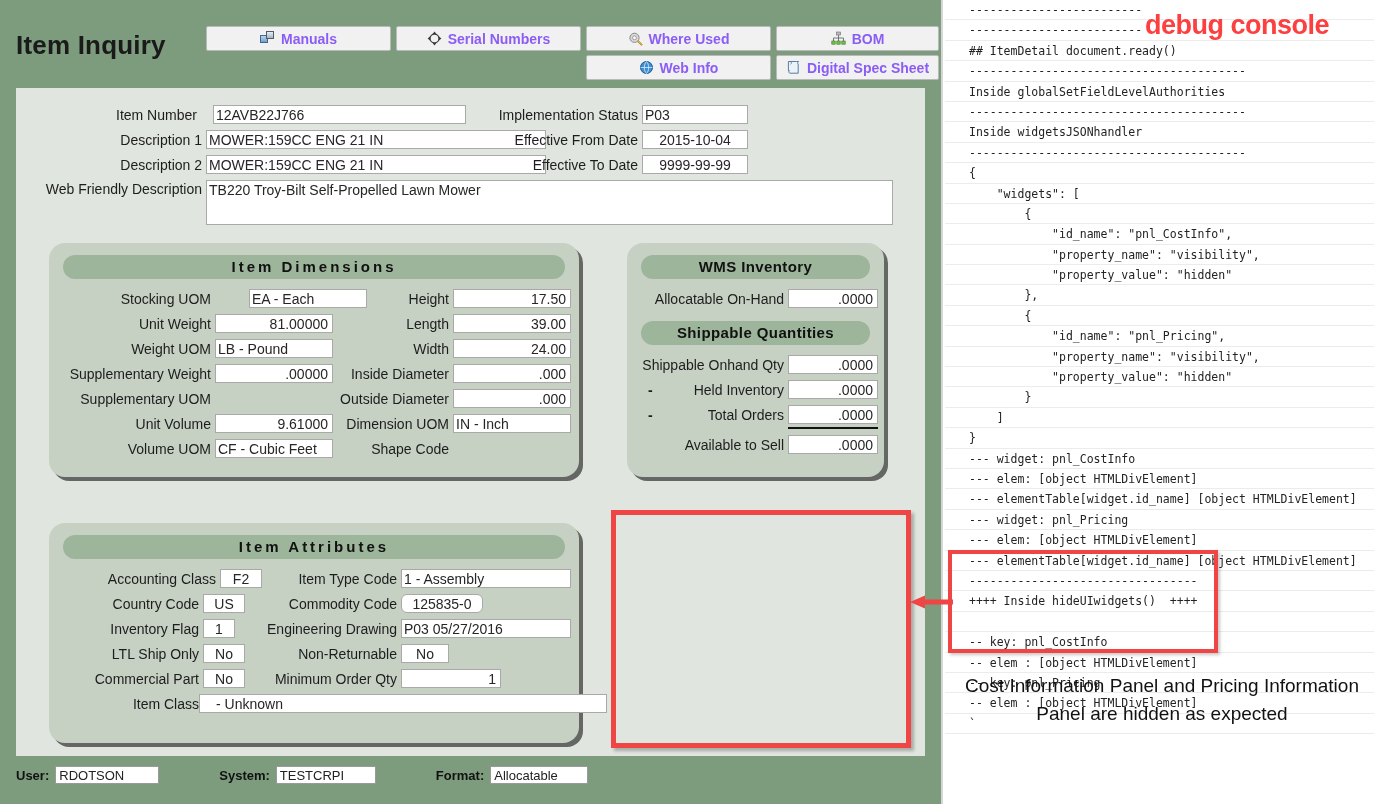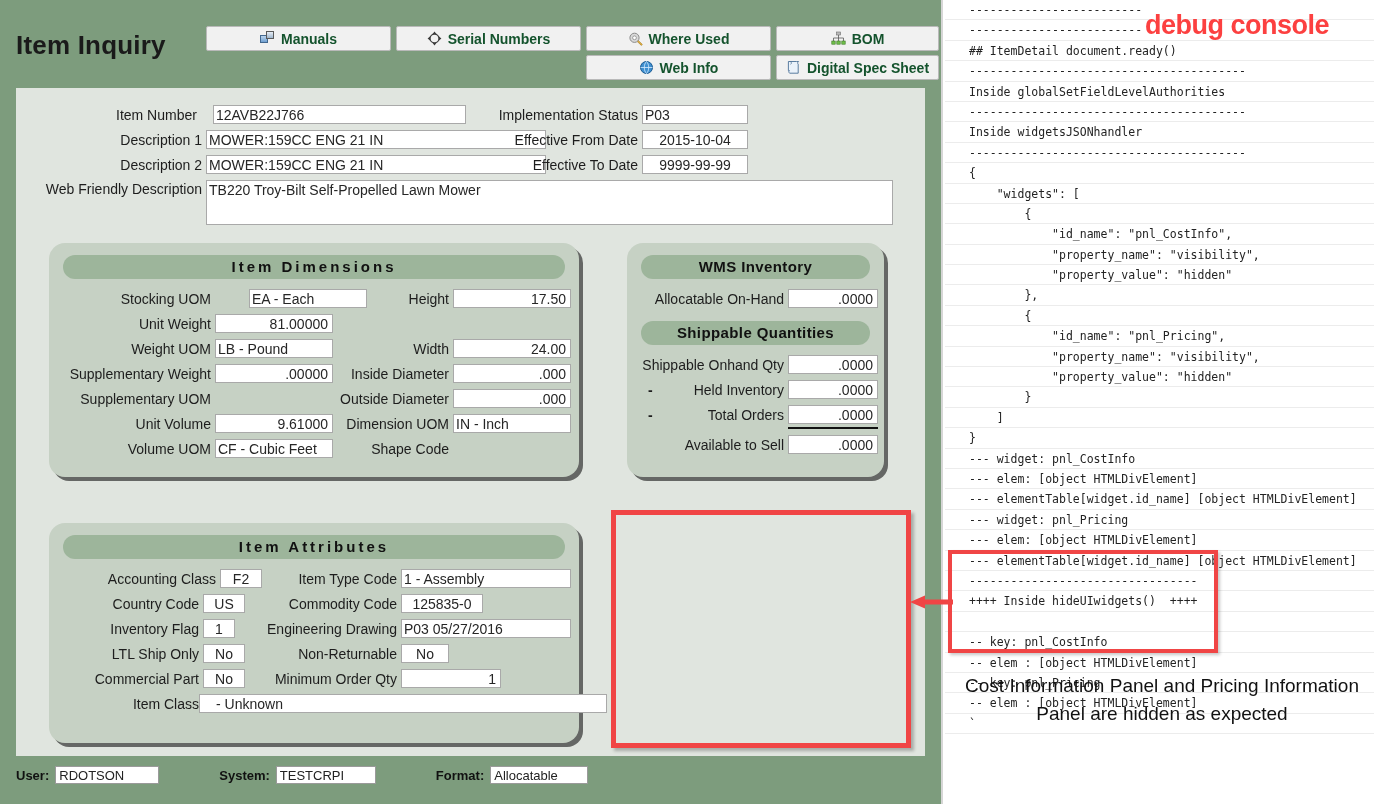--- a/index.html
+++ b/index.html
@@ -30,21 +30,21 @@
   .tabbtn{
     position:absolute;height:25px;
     background:#f1f1f1;
     border:1px solid #b9b9b9;
     border-radius:2px;
     display:flex;align-items:center;justify-content:center;gap:6px;
     color:#3a6ea5;font-size:13px;font-weight:bold;
     cursor:pointer;
     box-sizing:border-box;
   }
-  .tabbtn .lbl{color:#14532d;font-weight:bold;}
+  .tabbtn .lbl{color:#8b5cf6;font-weight:bold;}
   .tab-ico{width:15px;height:15px;display:inline-block;flex:0 0 auto;position:relative;}
 
   
   .ico-manuals::before{content:"";position:absolute;left:0;top:4px;width:8px;height:8px;
     background:linear-gradient(#bcd5ee,#6f9fd0);border:1px solid #43688f;box-sizing:border-box;}
   .ico-manuals::after{content:"";position:absolute;left:6px;top:0px;width:8px;height:8px;
     background:linear-gradient(#e8eef6,#9fb6cd);border:1px solid #5a5a5a;box-sizing:border-box;}
 
   
   .ico-serial svg{display:block}
@@ -297,20 +297,24 @@
         </div>
         <div class="fld-row" style="left:10px;top:196px;">
           <div class="lbl" style="width:152px;">Volume UOM</div>
           <div class="val" style="width:118px;margin-left:4px;">CF - Cubic Feet</div>
         </div>
 
         <div class="fld-row" style="left:272px;top:46px;">
           <div class="lbl" style="width:128px;">Height</div>
           <div class="val num" style="width:118px;margin-left:4px;">17.50</div>
         </div>
+        <div class="fld-row" style="left:272px;top:71px;">
+          <div class="lbl" style="width:128px;">Length</div>
+          <div class="val num" style="width:118px;margin-left:4px;">39.00</div>
+        </div>
         <div class="fld-row" style="left:272px;top:96px;">
           <div class="lbl" style="width:128px;">Width</div>
           <div class="val num" style="width:118px;margin-left:4px;">24.00</div>
         </div>
         <div class="fld-row" style="left:272px;top:121px;">
           <div class="lbl" style="width:128px;">Inside Diameter</div>
           <div class="val num" style="width:118px;margin-left:4px;">.000</div>
         </div>
         <div class="fld-row" style="left:272px;top:146px;">
           <div class="lbl" style="width:128px;">Outside Diameter</div>
@@ -380,21 +384,21 @@
           <div class="lbl" style="width:140px;">Commercial Part</div>
           <div class="val ctr" style="width:42px;margin-left:4px;">No</div>
         </div>
 
         <div class="fld-row" style="left:200px;top:46px;">
           <div class="lbl" style="width:148px;">Item Type Code</div>
           <div class="val" style="width:170px;margin-left:4px;">1 - Assembly</div>
         </div>
         <div class="fld-row" style="left:200px;top:71px;">
           <div class="lbl" style="width:148px;">Commodity Code</div>
-          <div class="val ctr" style="width:82px;margin-left:4px;">125835-0</div>
+          <div class="val ctr" style="width:82px;margin-left:4px;border-radius:6px;">125835-0</div>
         </div>
         <div class="fld-row" style="left:200px;top:96px;">
           <div class="lbl" style="width:148px;">Engineering Drawing</div>
           <div class="val" style="width:170px;margin-left:4px;">P03  05/27/2016</div>
         </div>
         <div class="fld-row" style="left:200px;top:121px;">
           <div class="lbl" style="width:148px;">Non-Returnable</div>
           <div class="val ctr" style="width:48px;margin-left:4px;">No</div>
         </div>
         <div class="fld-row" style="left:200px;top:146px;">

